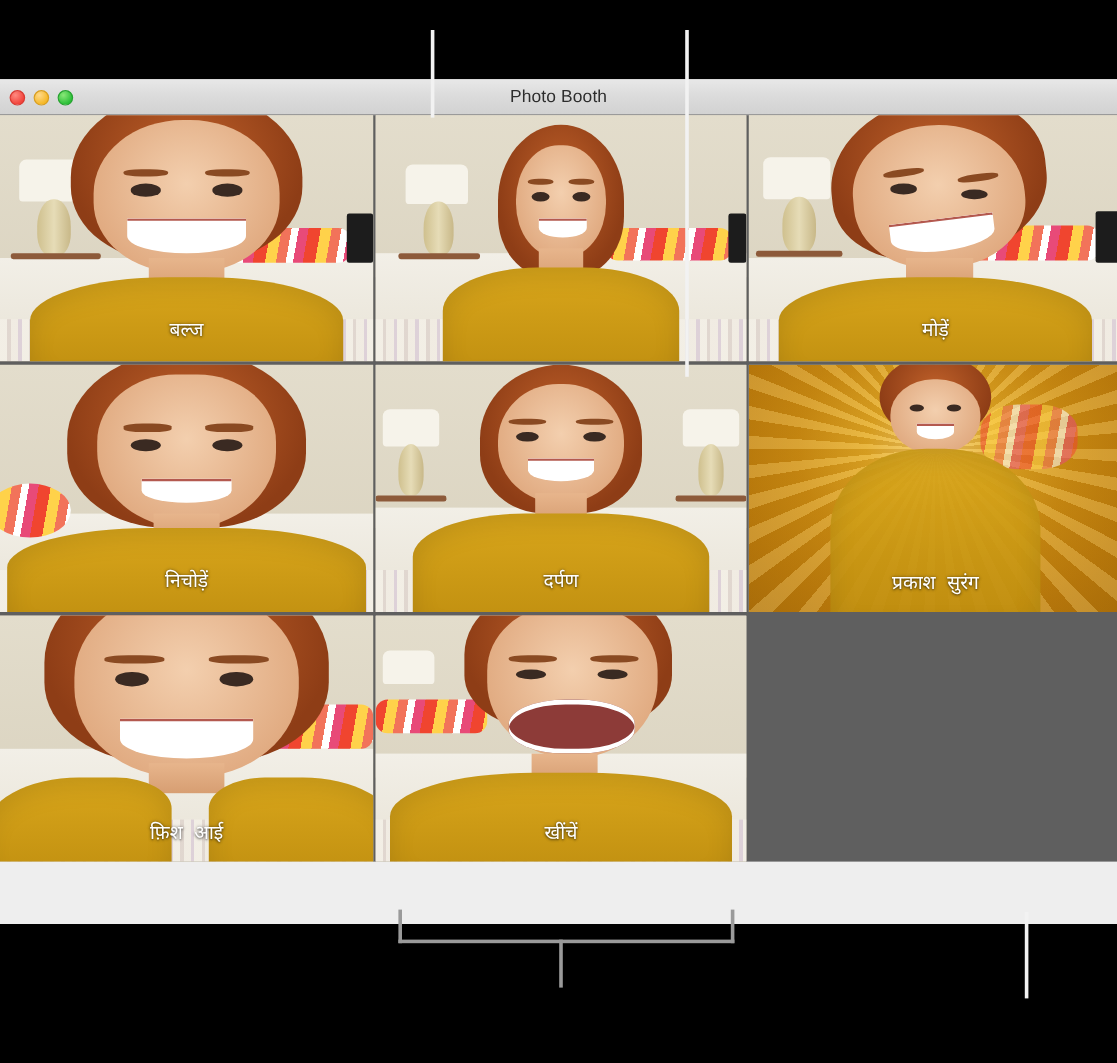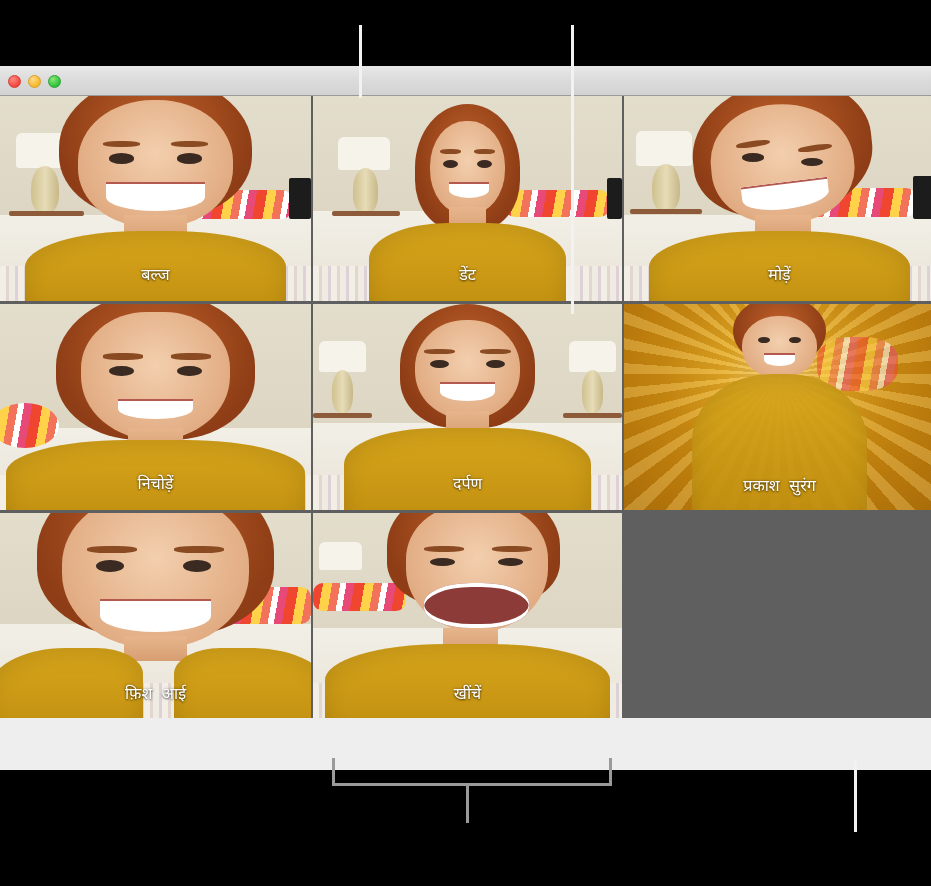--- a/index.html
+++ b/index.html
@@ -120,20 +120,21 @@
   <div class="callout v" style="left:571px; top:25px; height:289px;"></div>
 
   <div class="window">
 
     <div class="titlebar">
       <div class="lights">
         <span class="light close"></span>
         <span class="light min"></span>
         <span class="light max"></span>
       </div>
+      <div class="title">Photo Booth</div>
     </div>
 
     <div class="grid">
 
       <div class="tile r1">
         <div class="scene">
           <div class="wall"></div>
           <div class="bed" style="height:42%"></div>
           <div class="bedfront"></div>
           <div class="lamp-shade" style="left:5%;  top:18%; width:19%; height:17%;"></div>
@@ -167,21 +168,20 @@
           <div class="hair" style="left:33%; top:4%; width:34%; height:62%; border-radius:50% 50% 40% 40%;"></div>
           <div class="face" style="left:38%; top:12%; width:24%; height:46%; border-radius:48%;"></div>
           <div class="brow" style="left:41%; top:26%; width:7%; height:2.5%;"></div>
           <div class="brow" style="left:52%; top:26%; width:7%; height:2.5%;"></div>
           <div class="eye" style="left:42%; top:31%; width:5%; height:4%;"></div>
           <div class="eye" style="left:53%; top:31%; width:5%; height:4%;"></div>
           <div class="mouth" style="left:44%; top:42%; width:13%; height:8%;"></div>
           <div class="neck" style="left:44%; top:54%; width:12%; height:14%;"></div>
           <div class="sweater" style="left:18%; top:62%; width:64%; height:44%; border-radius:40% 40% 0 0;"></div>
         </div>
-        <div class="tile-label">डेंट</div>
       </div>
 
       <div class="tile r1">
         <div class="scene">
           <div class="wall"></div>
           <div class="bed" style="height:42%"></div>
           <div class="bedfront"></div>
           <div class="lamp-shade" style="left:4%;  top:17%; width:18%; height:17%;"></div>
           <div class="lamp-base" style="left:9%;  top:33%; width:9%;  height:23%;"></div>
           <div class="lamp-table" style="left:2%;  top:55%; width:23%; height:2.5%;"></div>

